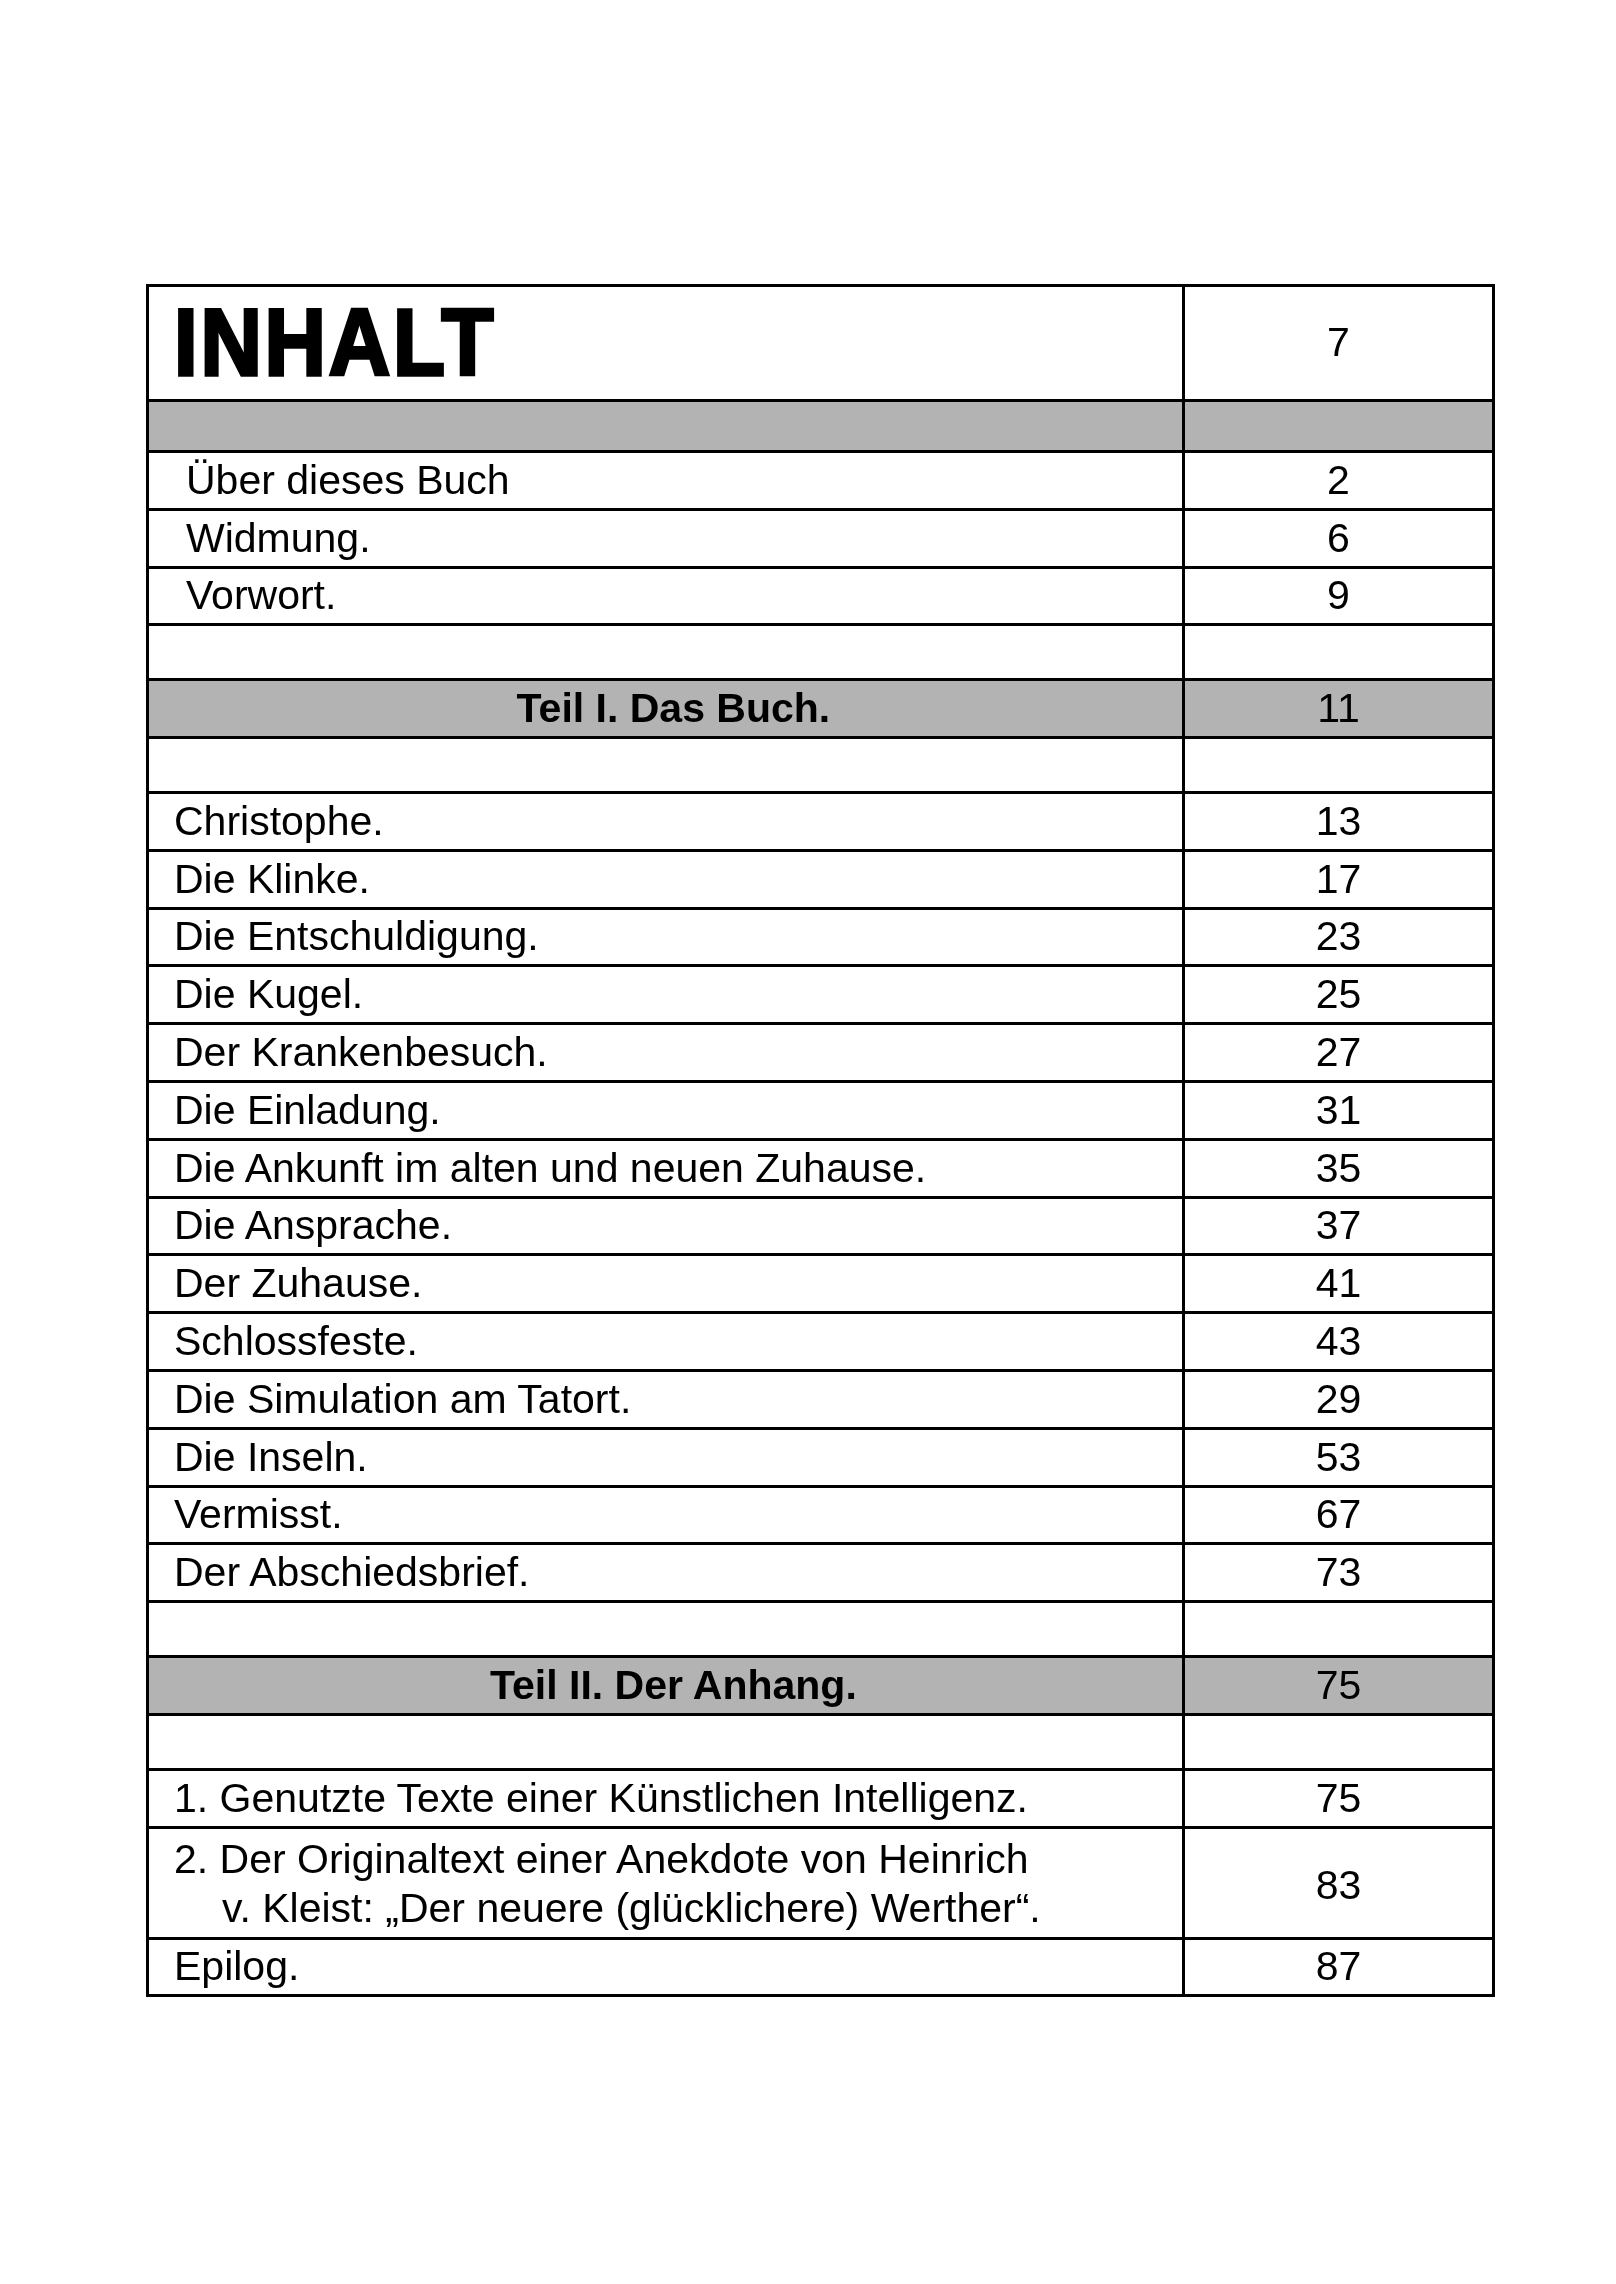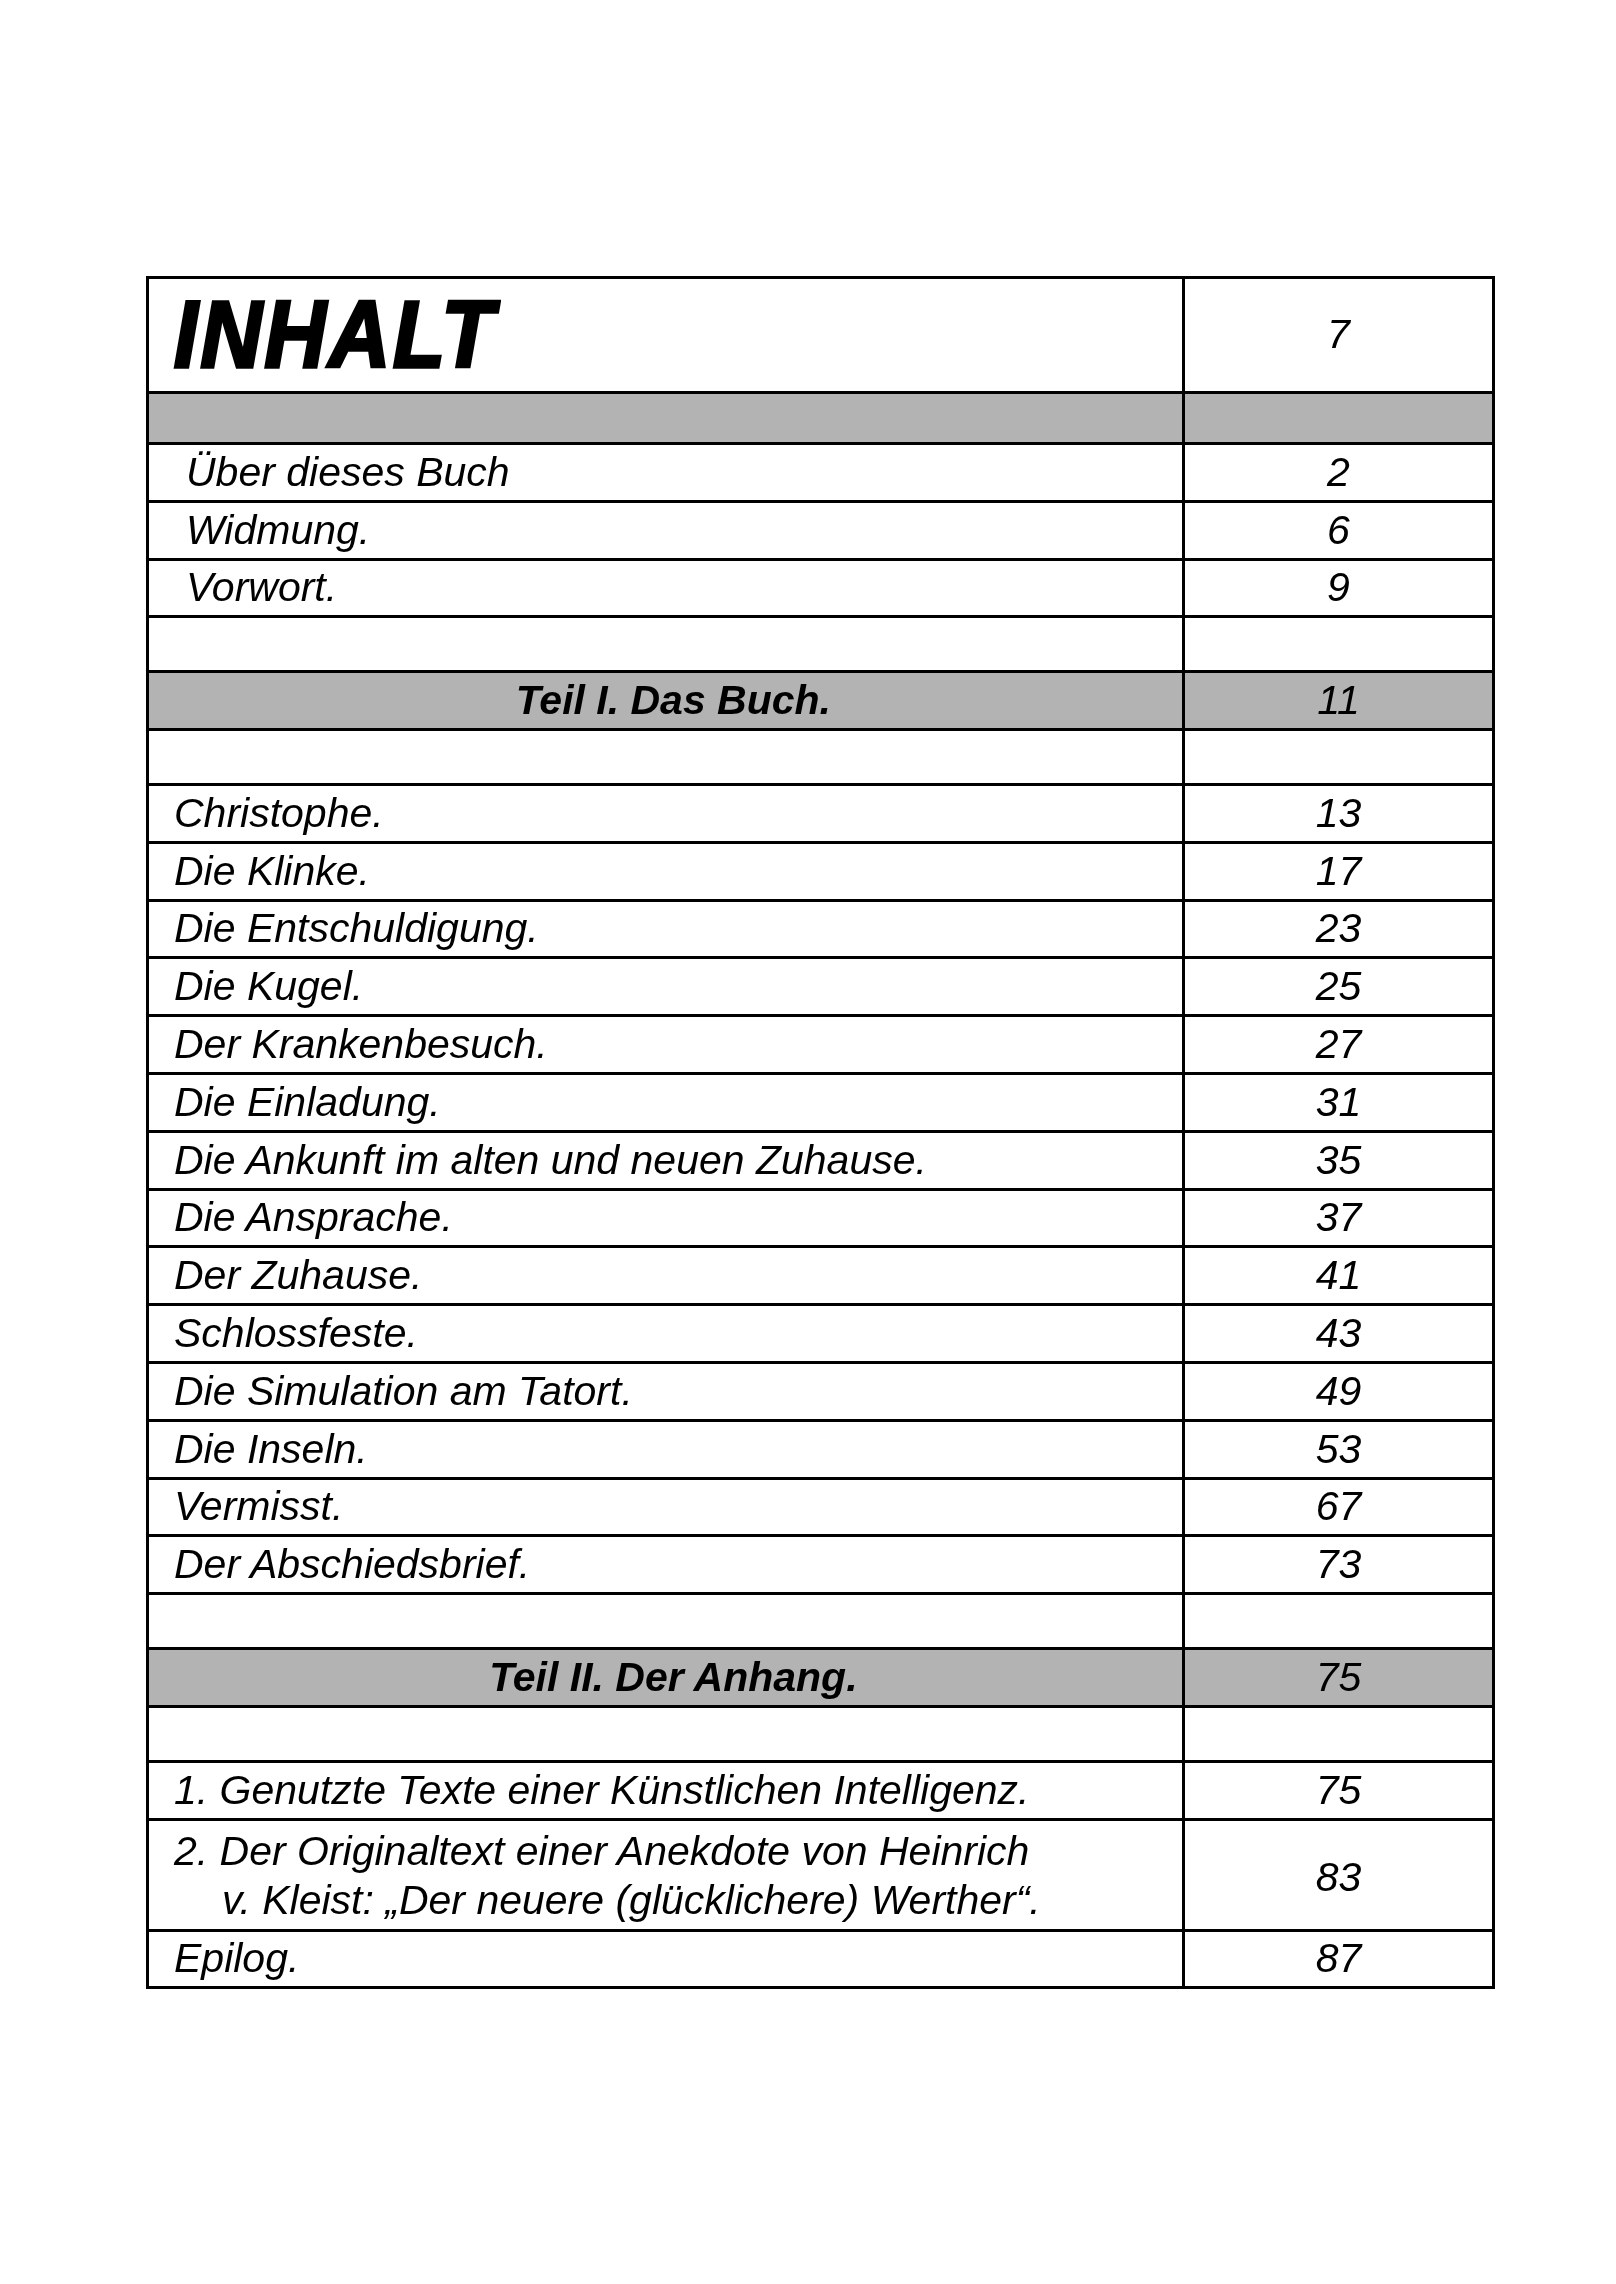--- a/index.html
+++ b/index.html
@@ -11,25 +11,24 @@
     position: relative;
     width: 1616px;
     height: 2284px;
     background: #ffffff;
     font-family: "Liberation Sans", sans-serif;
     color: #000;
   }
   table.toc {
     position: absolute;
     left: 146px;
-    top: 276px;
+    top: 284px;
     width: 1345px;
     border-collapse: collapse;
     table-layout: fixed;
-    font-style: italic;
   }
   table.toc td {
     border: 3.2px solid #000;
     font-size: 41px;
     line-height: 1.2;
     vertical-align: middle;
     overflow: hidden;
     white-space: nowrap;
   }
   col.col-title { width: 1036px; }
@@ -157,21 +156,21 @@
     <tr class="h-normal">
       <td class="title-cell">Der Zuhause.</td>
       <td class="num-cell">41</td>
     </tr>
     <tr class="h-normal">
       <td class="title-cell">Schlossfeste.</td>
       <td class="num-cell">43</td>
     </tr>
     <tr class="h-normal">
       <td class="title-cell">Die Simulation am Tatort.</td>
-      <td class="num-cell">49</td>
+      <td class="num-cell">29</td>
     </tr>
     <tr class="h-normal">
       <td class="title-cell">Die Inseln.</td>
       <td class="num-cell">53</td>
     </tr>
     <tr class="h-normal">
       <td class="title-cell">Vermisst.</td>
       <td class="num-cell">67</td>
     </tr>
     <tr class="h-normal">

